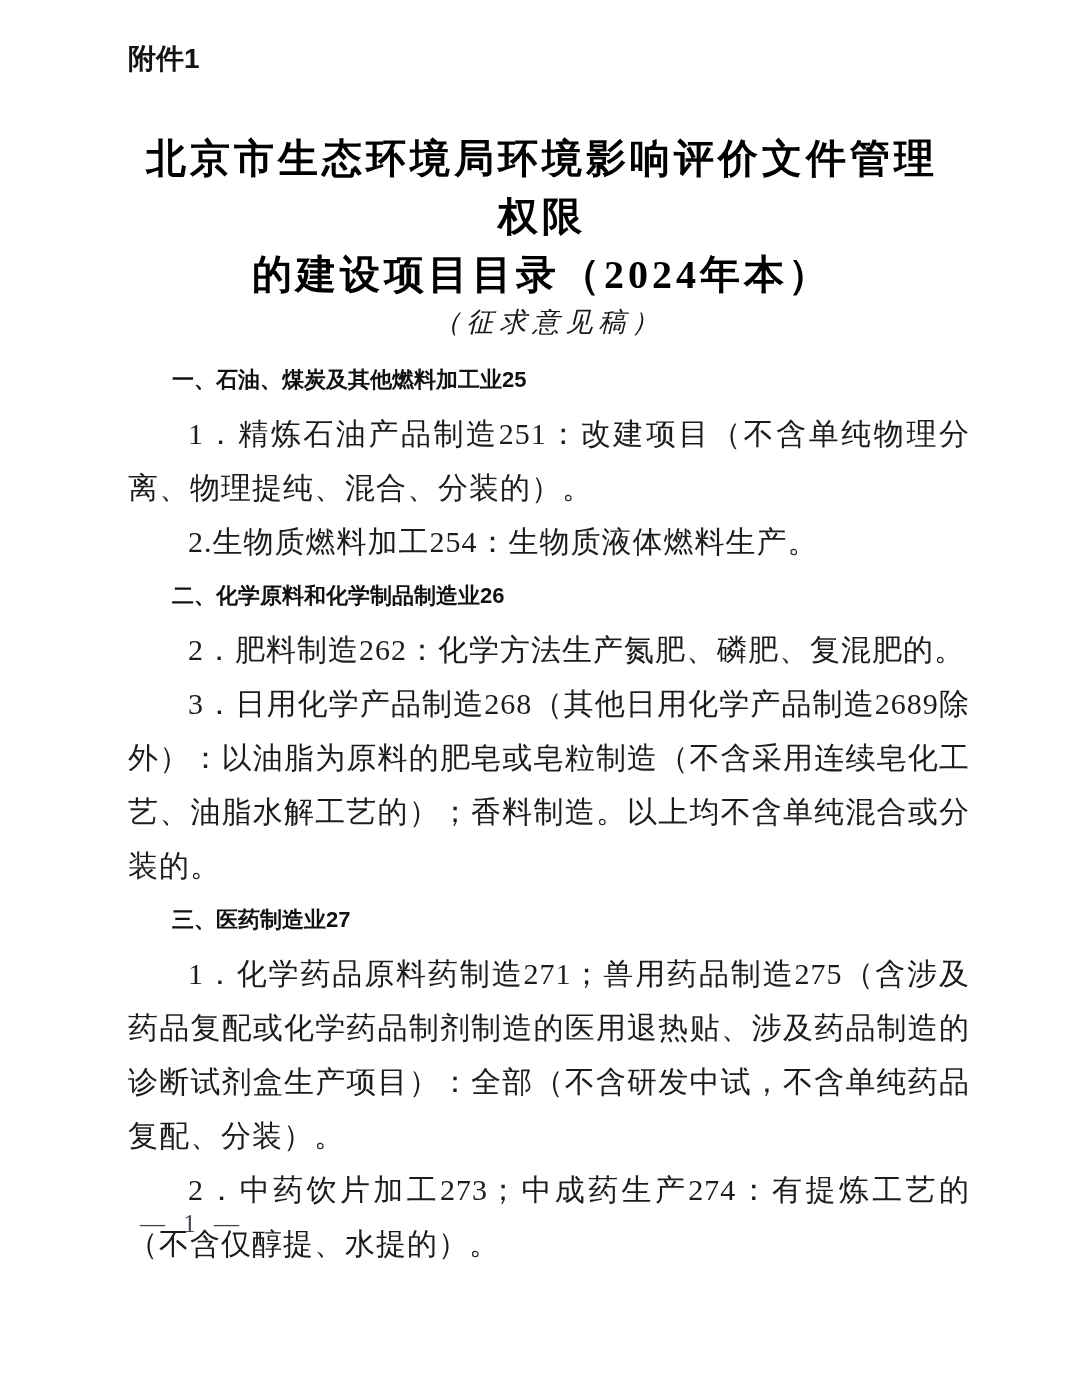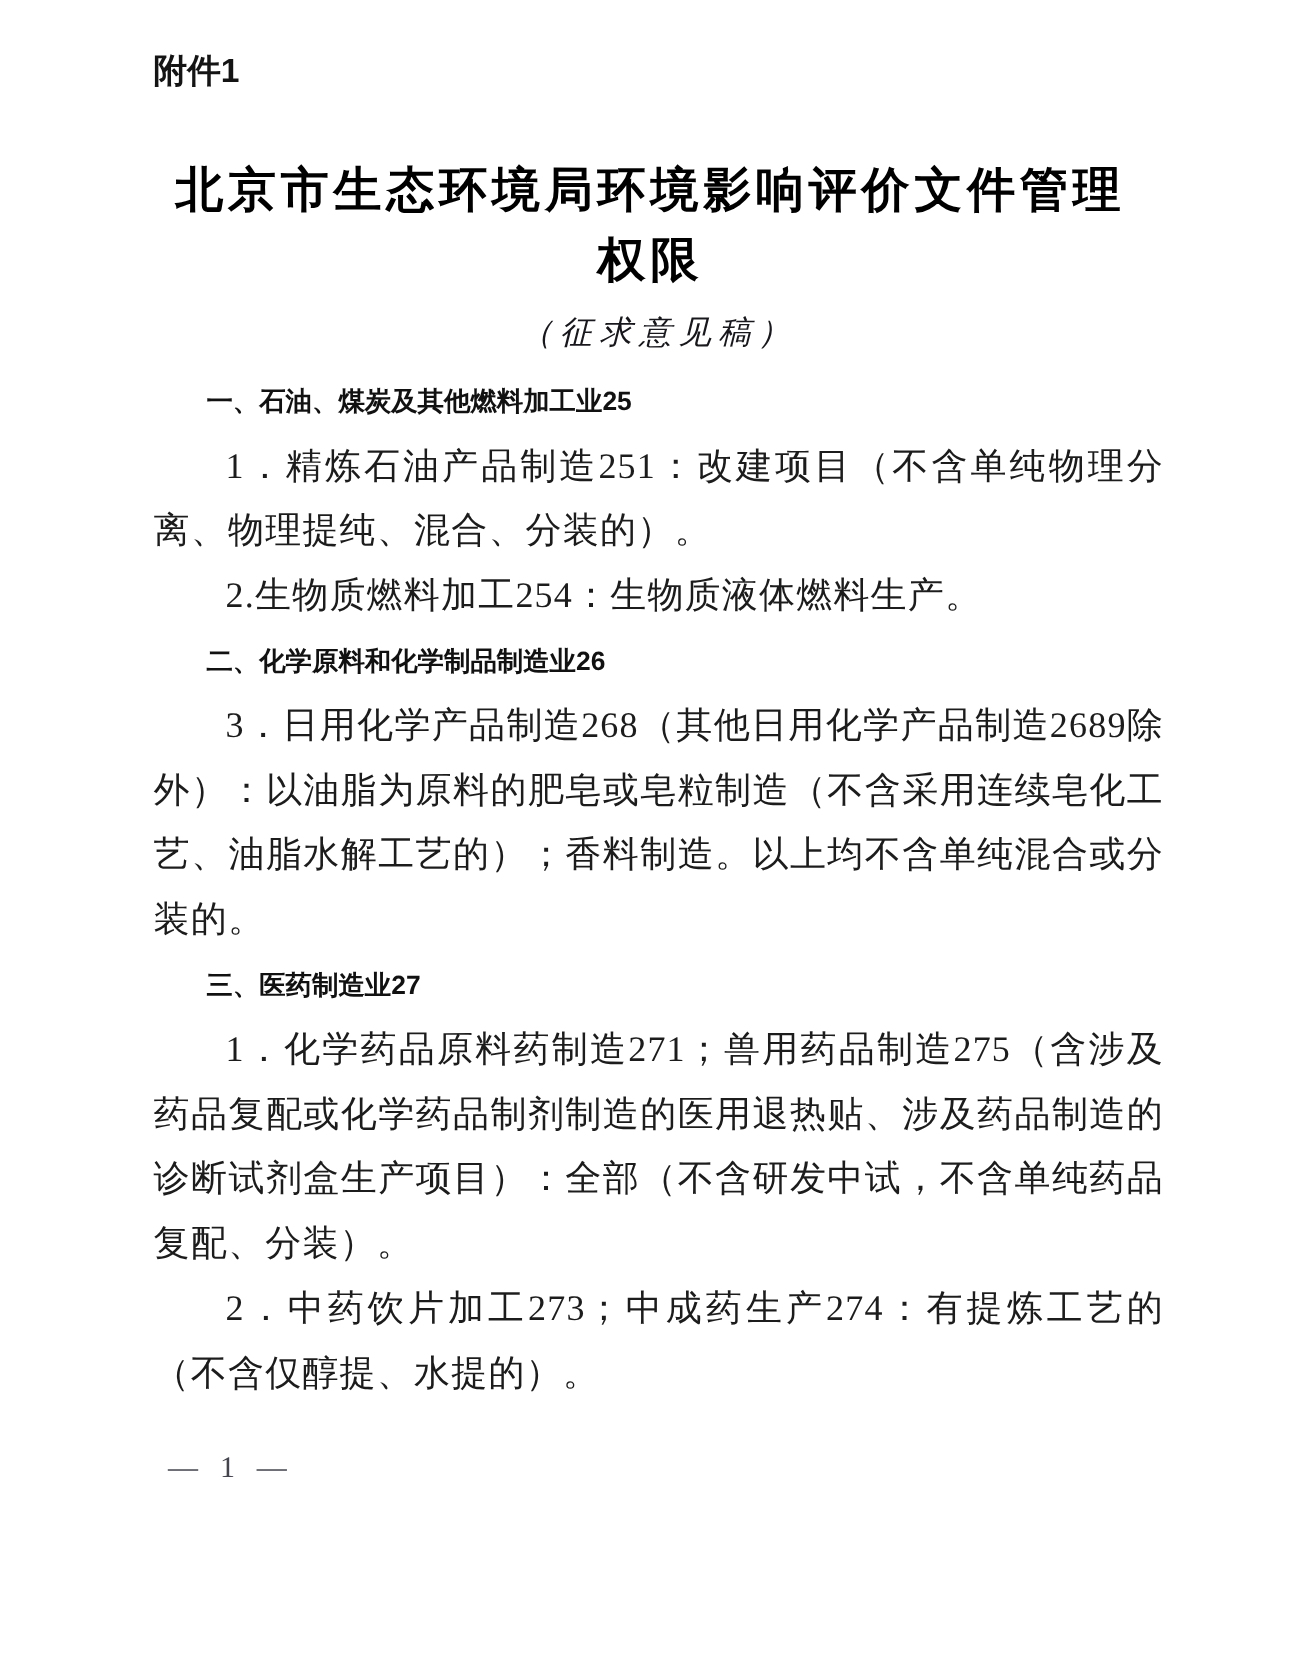--- a/index.html
+++ b/index.html
@@ -30,21 +30,21 @@
     text-align: center;
     font-weight: bold;
     font-size: 40px;
     line-height: 58px;
     letter-spacing: 4px;
     color: #000000;
     font-family: "Liberation Serif", "DejaVu Serif", serif;
   }
   .title-line { display: block; }
   .subtitle {
-    margin-top: 14px;
+    margin-top: 1px;
     text-align: center;
     font-style: italic;
     font-size: 27px;
     line-height: 34px;
     letter-spacing: 6px;
     color: #17171c;
   }
   .doc-body {
     margin-top: 14px;
     font-size: 30px;
@@ -79,31 +79,33 @@
 </style>
 </head>
 <body>
 
 <div class="doc-page">
 
   <div class="attachment">附件1</div>
 
   <h1 class="title">
     <span class="title-line">北京市生态环境局环境影响评价文件管理权限</span>
+    <span class="title-line">的建设项目目录（2024年本）</span>
   </h1>
 
   <div class="subtitle">（征求意见稿）</div>
 
   <div class="doc-body">
 
     <h2 class="sec-heading">一、石油、煤炭及其他燃料加工业25</h2>
     <p class="item">1．精炼石油产品制造251：改建项目（不含单纯物理分离、物理提纯、混合、分装的）。</p>
     <p class="item">2.生物质燃料加工254：生物质液体燃料生产。</p>
 
     <h2 class="sec-heading">二、化学原料和化学制品制造业26</h2>
+    <p class="item">2．肥料制造262：化学方法生产氮肥、磷肥、复混肥的。</p>
     <p class="item">3．日用化学产品制造268（其他日用化学产品制造2689除外）：以油脂为原料的肥皂或皂粒制造（不含采用连续皂化工艺、油脂水解工艺的）；香料制造。以上均不含单纯混合或分装的。</p>
 
     <h2 class="sec-heading">三、医药制造业27</h2>
     <p class="item">1．化学药品原料药制造271；兽用药品制造275（含涉及药品复配或化学药品制剂制造的医用退热贴、涉及药品制造的诊断试剂盒生产项目）：全部（不含研发中试，不含单纯药品复配、分装）。</p>
     <p class="item">2．中药饮片加工273；中成药生产274：有提炼工艺的（不含仅醇提、水提的）。</p>
 
   </div>
 
   <div class="page-footer">— 1 —</div>
 

